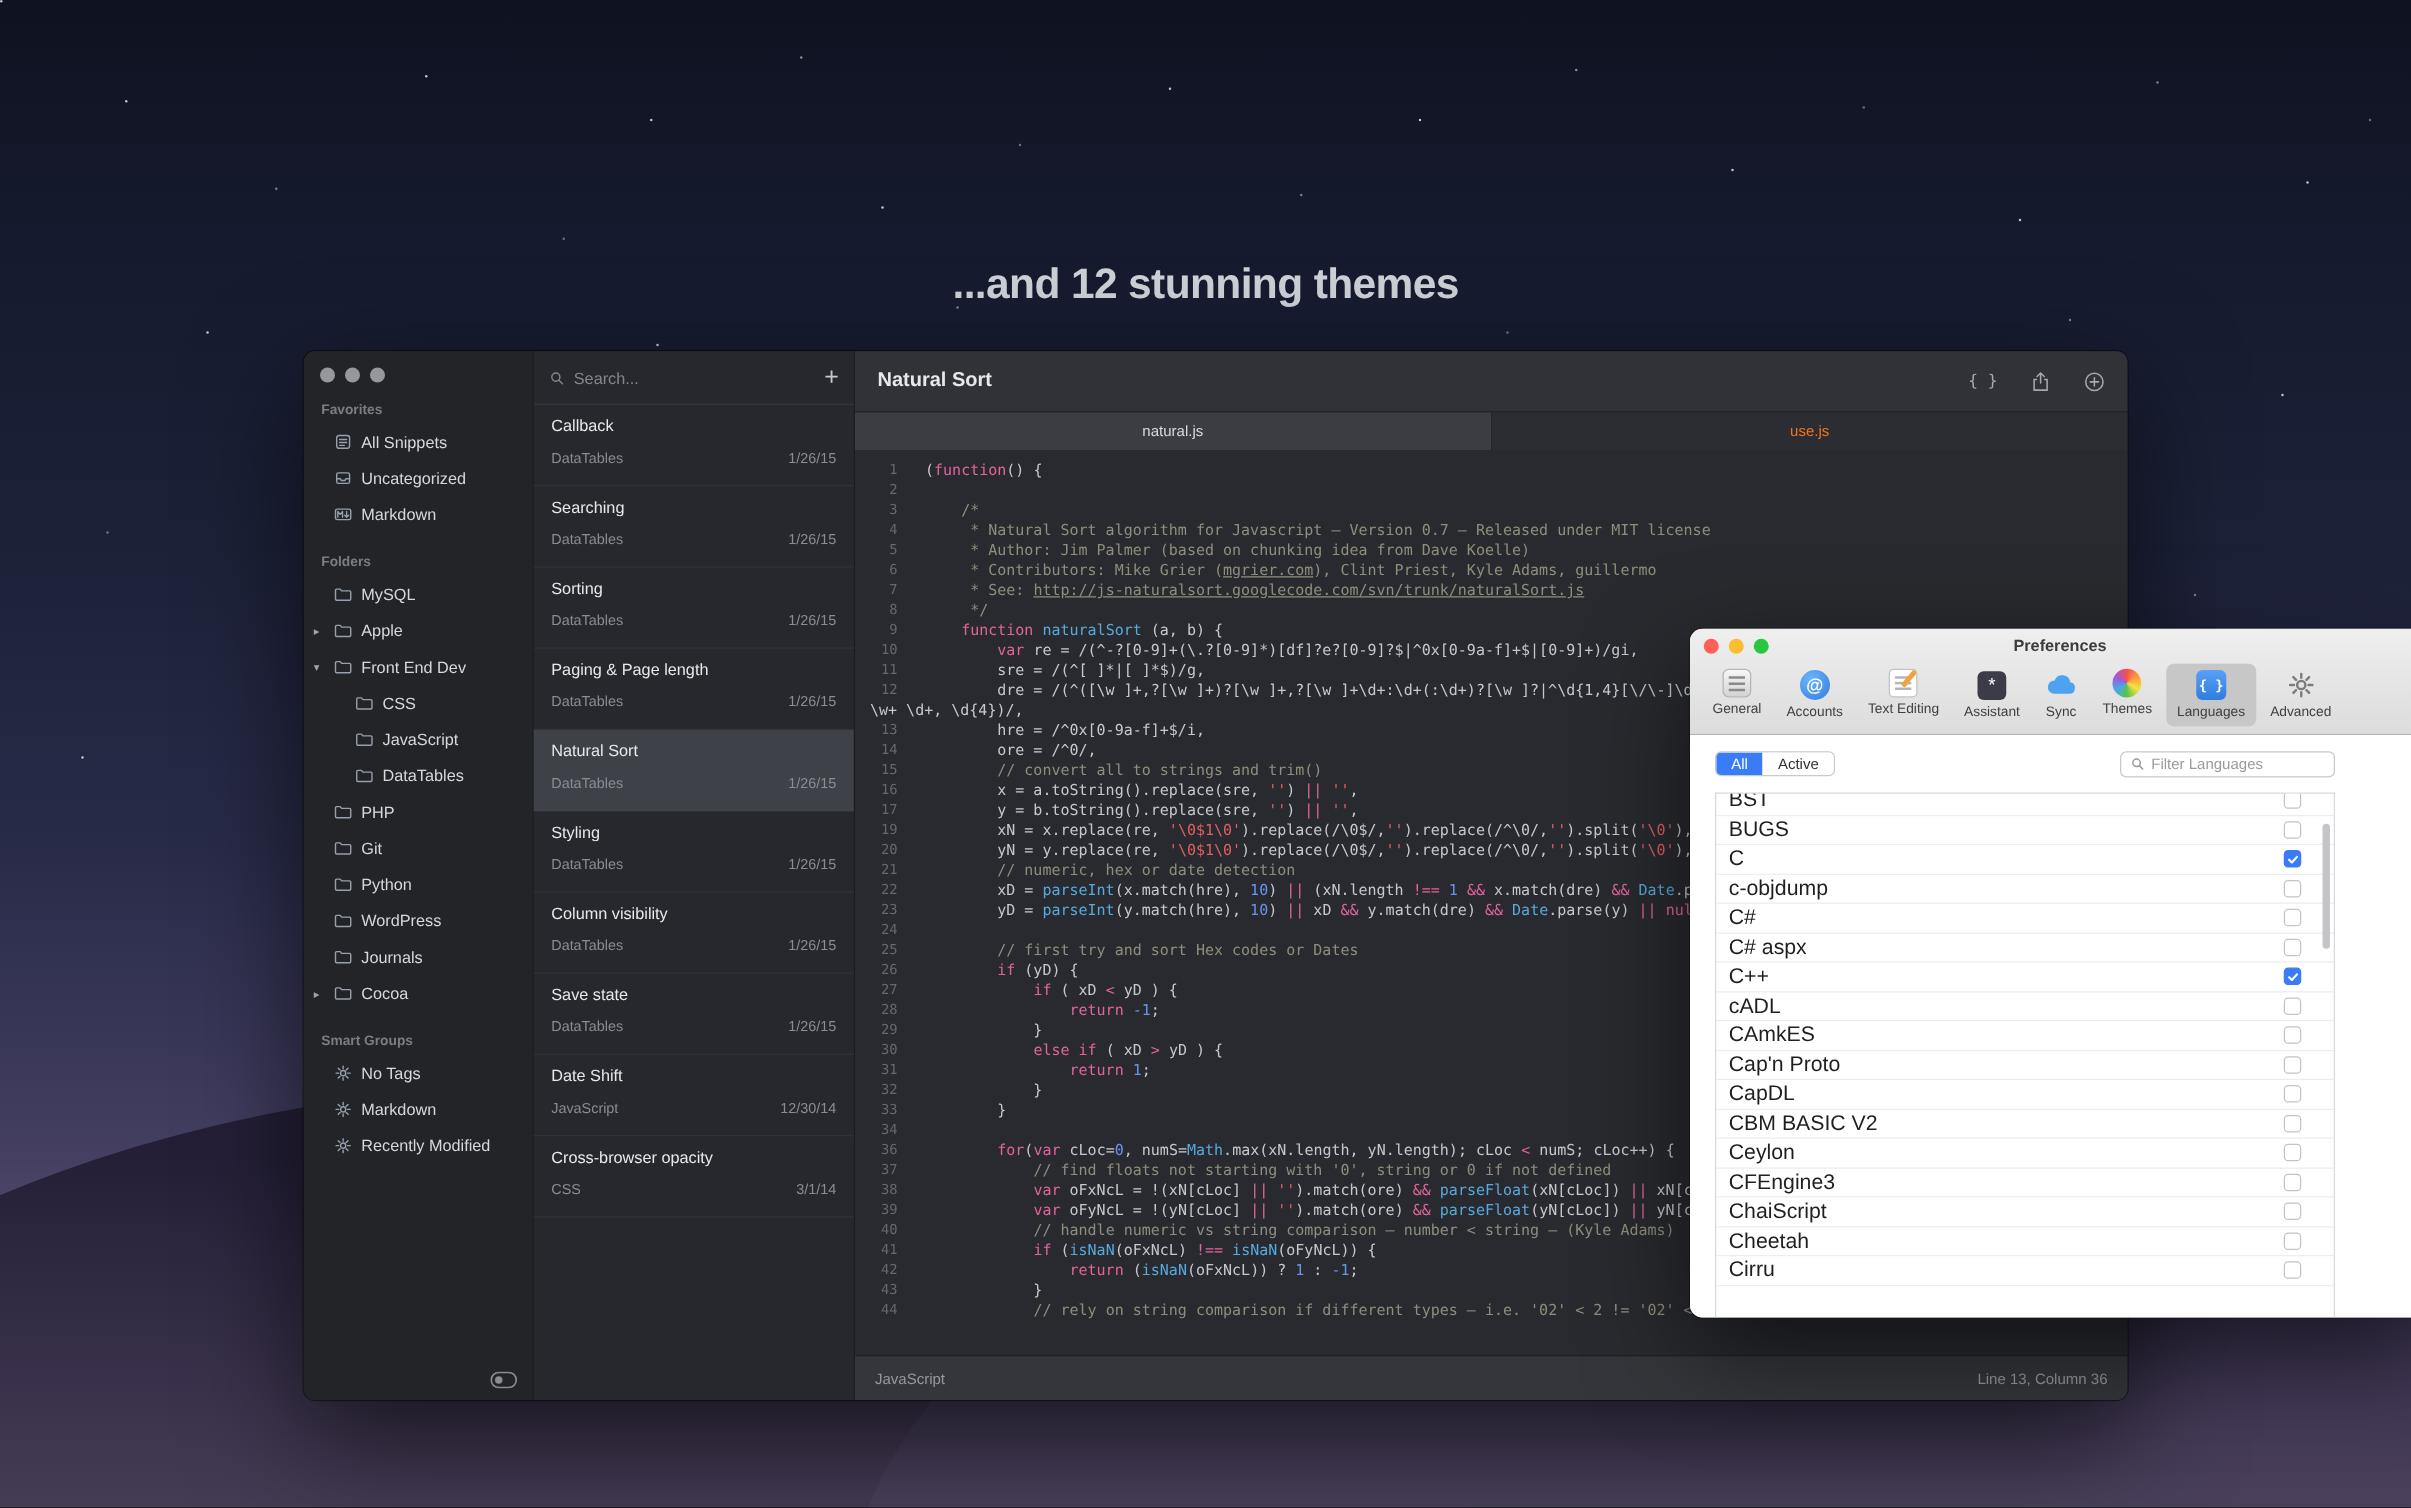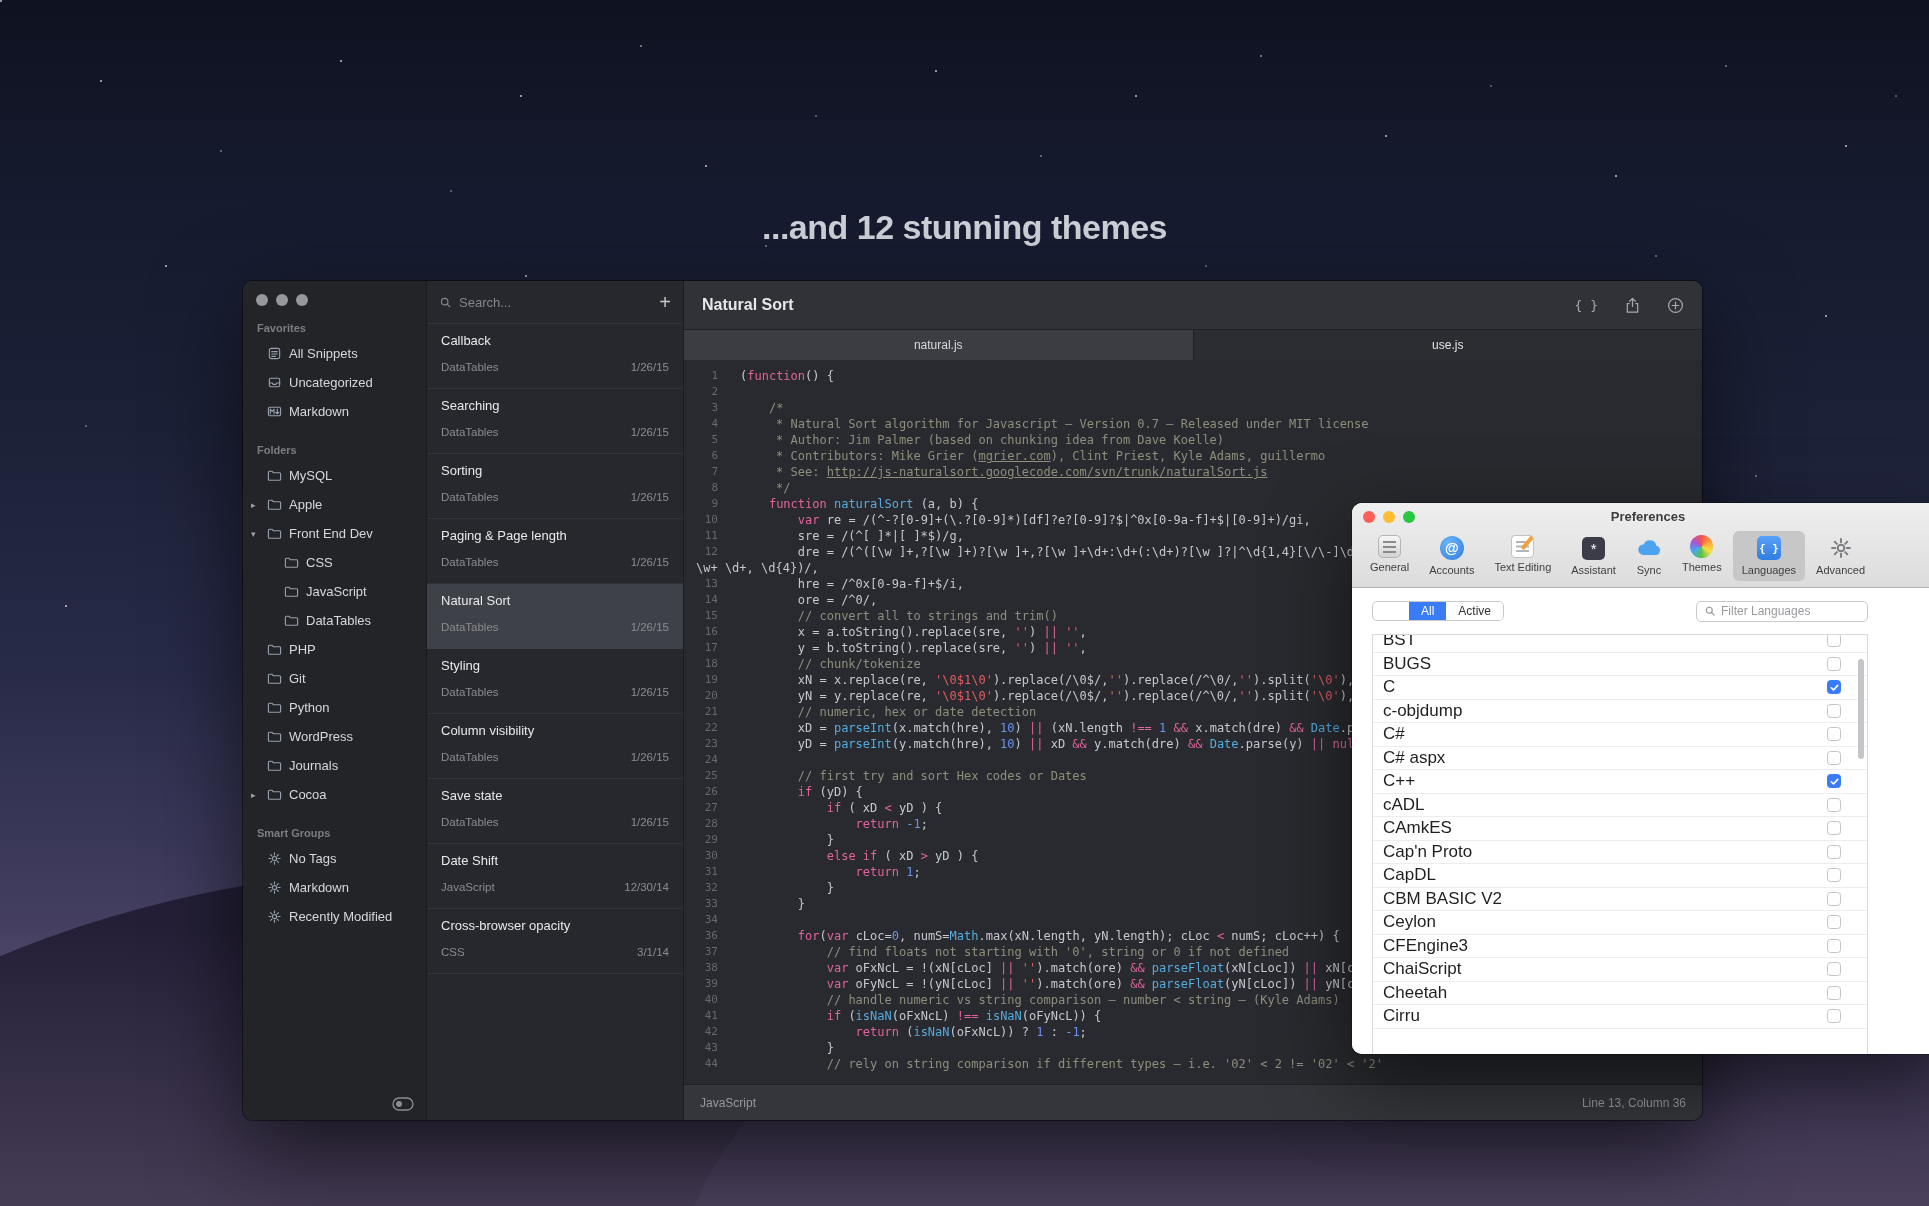--- a/index.html
+++ b/index.html
@@ -40,21 +40,21 @@
   .sn-title{font-size:13px;font-weight:400;color:#e8e9eb;white-space:nowrap;overflow:hidden;}
   .sn-sub{display:flex;justify-content:space-between;margin-top:13px;font-size:11.5px;color:#8b8c92;}
 
   .editor{position:absolute;left:441px;top:0;right:0;bottom:0;background:#292a2f;}
   .ed-header{position:absolute;top:0;left:0;right:0;height:48px;display:flex;align-items:center;padding:0 18px;box-sizing:border-box;background:#313237;}
   .ed-title{font-size:16px;font-weight:600;color:#e7e8ea;}
   .ed-icons{margin-left:auto;display:flex;align-items:center;gap:26px;color:#a6a8ad;}
   .ed-icons .braces{font-family:"DejaVu Sans Mono","Liberation Mono",monospace;font-size:13px;}
   .ed-icons svg{width:17px;height:17px;display:block;}
   .tabbar{position:absolute;top:48px;left:0;right:0;height:30px;display:flex;border-top:1px solid #202125;border-bottom:1px solid #202125;}
-  .tab{flex:1;display:flex;align-items:center;justify-content:center;font-size:12px;color:#e5e5e5;background:#2c2d32;border-right:1px solid #202125;}
+  .tab{flex:1;display:flex;align-items:center;justify-content:center;font-size:12px;color:#f97316;background:#2c2d32;border-right:1px solid #202125;}
   .tab:last-child{border-right:none;}
   .tab.active{background:#3b3d43;color:#d9dadd;}
   .code{position:absolute;top:79px;left:0;right:0;bottom:36px;overflow:hidden;padding-top:8px;font-family:"DejaVu Sans Mono","Liberation Mono",monospace;font-size:12px;background:#292a2f;}
   .code-row{display:flex;height:16px;line-height:16px;white-space:pre;}
   .ln{width:34px;flex:none;text-align:right;color:#66686e;font-size:11px;}
   .lc{padding-left:22px;color:#c6c8ce;}
   .code-row.wrap .lc{padding-left:12px;}
   .c-d{color:#c6c8ce;} .c-k{color:#e2639e;} .c-c{color:#8e8e7c;} .c-s{color:#e05f64;}
   .c-n{color:#6a93ee;} .c-f{color:#56aadc;} .c-u{color:#8e8e7c;text-decoration:underline;}
   .statusbar{position:absolute;left:0;right:0;bottom:0;height:36px;box-sizing:border-box;background:#35363b;border-top:1px solid #202125;display:flex;align-items:center;justify-content:space-between;padding:0 16px;font-size:12px;color:#97989e;}
@@ -77,21 +77,21 @@
   .ic-text-editing::before{content:"";position:absolute;left:4px;right:4px;top:5px;height:1.5px;background:#b5b5b8;box-shadow:0 4.5px 0 #b5b5b8,0 9px 0 #b5b5b8;}
   .ic-text-editing::after{content:"";position:absolute;width:4px;height:18px;background:#f0a23c;right:3px;top:-3px;transform:rotate(40deg);border-radius:1px;}
   .ic-assistant{width:23px;height:23px;border-radius:5px;background:#3c3c48;color:#fff;display:flex;align-items:center;justify-content:center;font-size:15px;line-height:1;}
   .ic-sync svg{width:27px;height:19px;display:block;}
   .ic-themes{width:23px;height:23px;border-radius:50%;background:conic-gradient(#f5514d,#f9a03a,#f7e241,#58c24b,#47a8ec,#a457d8,#f5514d);}
   .ic-languages{width:24px;height:24px;border-radius:5px;background:linear-gradient(#5aa0f8,#2f7de0);color:#fff;font:700 11px "DejaVu Sans Mono","Liberation Mono",monospace;display:flex;align-items:center;justify-content:center;}
   .ic-advanced{color:#7c7c80;}
   .ic-advanced svg{width:22px;height:22px;display:block;}
   .p-content{position:absolute;top:85px;left:0;right:0;bottom:0;background:#fff;}
   .p-filterrow{position:absolute;top:12px;left:20px;right:76px;height:22px;display:flex;align-items:center;justify-content:space-between;}
-  .seg{display:flex;border:1px solid #c9c9c9;border-radius:5px;overflow:hidden;height:20px;box-sizing:border-box;padding-left:36px;}
+  .seg{display:flex;border:1px solid #c9c9c9;border-radius:5px;overflow:hidden;height:20px;box-sizing:border-box;}
   .seg-btn{padding:0 12px;font-size:12px;display:flex;align-items:center;background:#fff;color:#333;}
   .seg-btn.selected{background:#3a7cf7;color:#fff;}
   .p-search{display:flex;align-items:center;gap:5px;width:172px;height:21px;box-sizing:border-box;border:1px solid #c9c9c9;border-radius:5px;padding:0 7px;color:#9a9a9e;font-size:12px;background:#fff;}
   .p-search svg{width:12px;height:12px;display:block;flex:none;}
   .lang-box{position:absolute;top:46px;left:20px;right:76px;bottom:0;border:1px solid #d9d9dc;border-bottom:none;overflow:hidden;}
   .lang-list{margin-top:-6px;}
   .lang-row{display:flex;align-items:center;justify-content:space-between;height:23.5px;box-sizing:border-box;padding:0 26px 0 10px;border-bottom:1px solid #ededef;font-size:17px;color:#1f1f21;}
   .cb{width:14px;height:14px;box-sizing:border-box;border:1px solid #c3c3c8;border-radius:3.5px;background:#fff;display:flex;align-items:center;justify-content:center;}
   .cb.checked{background:#3a7cf7;border-color:#3a7cf7;}
   .cb svg{width:11px;height:11px;display:block;}
@@ -402,21 +402,20 @@
           <div class="code-row"><span class="ln">9</span><span class="lc"><span class="c-d">    </span><span class="c-k">function</span><span class="c-d"> </span><span class="c-f">naturalSort</span><span class="c-d"> (a, b) {</span></span></div>
           <div class="code-row"><span class="ln">10</span><span class="lc"><span class="c-d">        </span><span class="c-k">var</span><span class="c-d"> re = /(^-?[0-9]+(\.?[0-9]*)[df]?e?[0-9]?$|^0x[0-9a-f]+$|[0-9]+)/gi,</span></span></div>
           <div class="code-row"><span class="ln">11</span><span class="lc"><span class="c-d">        sre = /(^[ ]*|[ ]*$)/g,</span></span></div>
           <div class="code-row"><span class="ln">12</span><span class="lc"><span class="c-d">        dre = /(^([\w ]+,?[\w ]+)?[\w ]+,?[\w ]+\d+:\d+(:\d+)?[\w ]?|^\d{1,4}[\/\-]\d{1,4}[\/\-]\d{1,4}|^\w+, \w+ \d+, \d{4})/,</span></span></div>
           <div class="code-row wrap"><span class="lc"><span class="c-d">\w+ \d+, \d{4})/,</span></span></div>
           <div class="code-row"><span class="ln">13</span><span class="lc"><span class="c-d">        hre = /^0x[0-9a-f]+$/i,</span></span></div>
           <div class="code-row"><span class="ln">14</span><span class="lc"><span class="c-d">        ore = /^0/,</span></span></div>
           <div class="code-row"><span class="ln">15</span><span class="lc"><span class="c-d">        </span><span class="c-c">// convert all to strings and trim()</span></span></div>
           <div class="code-row"><span class="ln">16</span><span class="lc"><span class="c-d">        x = a.toString().replace(sre, </span><span class="c-s">''</span><span class="c-d">) </span><span class="c-k">||</span><span class="c-d"> </span><span class="c-s">''</span><span class="c-d">,</span></span></div>
           <div class="code-row"><span class="ln">17</span><span class="lc"><span class="c-d">        y = b.toString().replace(sre, </span><span class="c-s">''</span><span class="c-d">) </span><span class="c-k">||</span><span class="c-d"> </span><span class="c-s">''</span><span class="c-d">,</span></span></div>
-          <div class="code-row"><span class="ln">18</span><span class="lc"><span class="c-d">        </span><span class="c-c">// chunk/tokenize</span></span></div>
           <div class="code-row"><span class="ln">19</span><span class="lc"><span class="c-d">        xN = x.replace(re, </span><span class="c-s">'\0$1\0'</span><span class="c-d">).replace(/\0$/,</span><span class="c-s">''</span><span class="c-d">).replace(/^\0/,</span><span class="c-s">''</span><span class="c-d">).split(</span><span class="c-s">'\0'</span><span class="c-d">),</span></span></div>
           <div class="code-row"><span class="ln">20</span><span class="lc"><span class="c-d">        yN = y.replace(re, </span><span class="c-s">'\0$1\0'</span><span class="c-d">).replace(/\0$/,</span><span class="c-s">''</span><span class="c-d">).replace(/^\0/,</span><span class="c-s">''</span><span class="c-d">).split(</span><span class="c-s">'\0'</span><span class="c-d">),</span></span></div>
           <div class="code-row"><span class="ln">21</span><span class="lc"><span class="c-d">        </span><span class="c-c">// numeric, hex or date detection</span></span></div>
           <div class="code-row"><span class="ln">22</span><span class="lc"><span class="c-d">        xD = </span><span class="c-f">parseInt</span><span class="c-d">(x.match(hre), </span><span class="c-n">10</span><span class="c-d">) </span><span class="c-k">||</span><span class="c-d"> (xN.length </span><span class="c-k">!==</span><span class="c-d"> </span><span class="c-n">1</span><span class="c-d"> </span><span class="c-k">&amp;&amp;</span><span class="c-d"> x.match(dre) </span><span class="c-k">&amp;&amp;</span><span class="c-d"> </span><span class="c-f">Date</span><span class="c-d">.parse(x)),</span></span></div>
           <div class="code-row"><span class="ln">23</span><span class="lc"><span class="c-d">        yD = </span><span class="c-f">parseInt</span><span class="c-d">(y.match(hre), </span><span class="c-n">10</span><span class="c-d">) </span><span class="c-k">||</span><span class="c-d"> xD </span><span class="c-k">&amp;&amp;</span><span class="c-d"> y.match(dre) </span><span class="c-k">&amp;&amp;</span><span class="c-d"> </span><span class="c-f">Date</span><span class="c-d">.parse(y) </span><span class="c-k">||</span><span class="c-d"> </span><span class="c-k">null</span><span class="c-d">,</span></span></div>
           <div class="code-row"><span class="ln">24</span><span class="lc"></span></div>
           <div class="code-row"><span class="ln">25</span><span class="lc"><span class="c-d">        </span><span class="c-c">// first try and sort Hex codes or Dates</span></span></div>
           <div class="code-row"><span class="ln">26</span><span class="lc"><span class="c-d">        </span><span class="c-k">if</span><span class="c-d"> (yD) {</span></span></div>
           <div class="code-row"><span class="ln">27</span><span class="lc"><span class="c-d">            </span><span class="c-k">if</span><span class="c-d"> ( xD </span><span class="c-k">&lt;</span><span class="c-d"> yD ) {</span></span></div>
           <div class="code-row"><span class="ln">28</span><span class="lc"><span class="c-d">                </span><span class="c-k">return</span><span class="c-d"> </span><span class="c-n">-1</span><span class="c-d">;</span></span></div>

